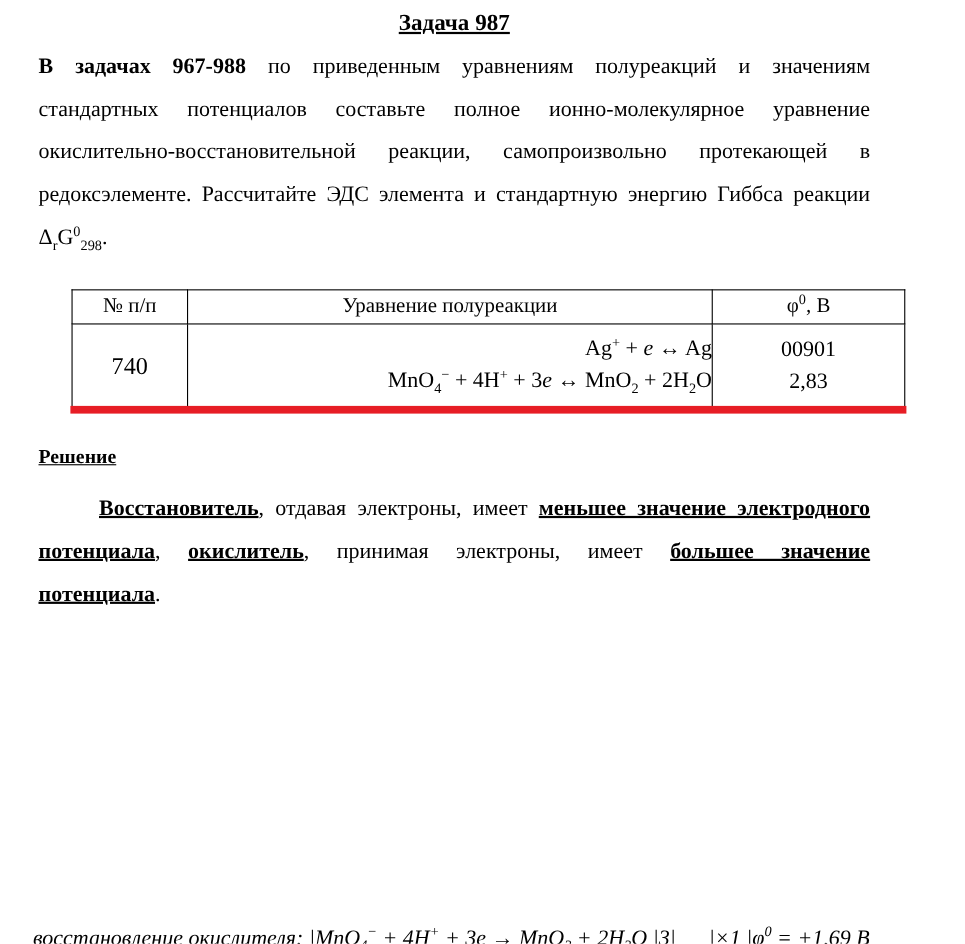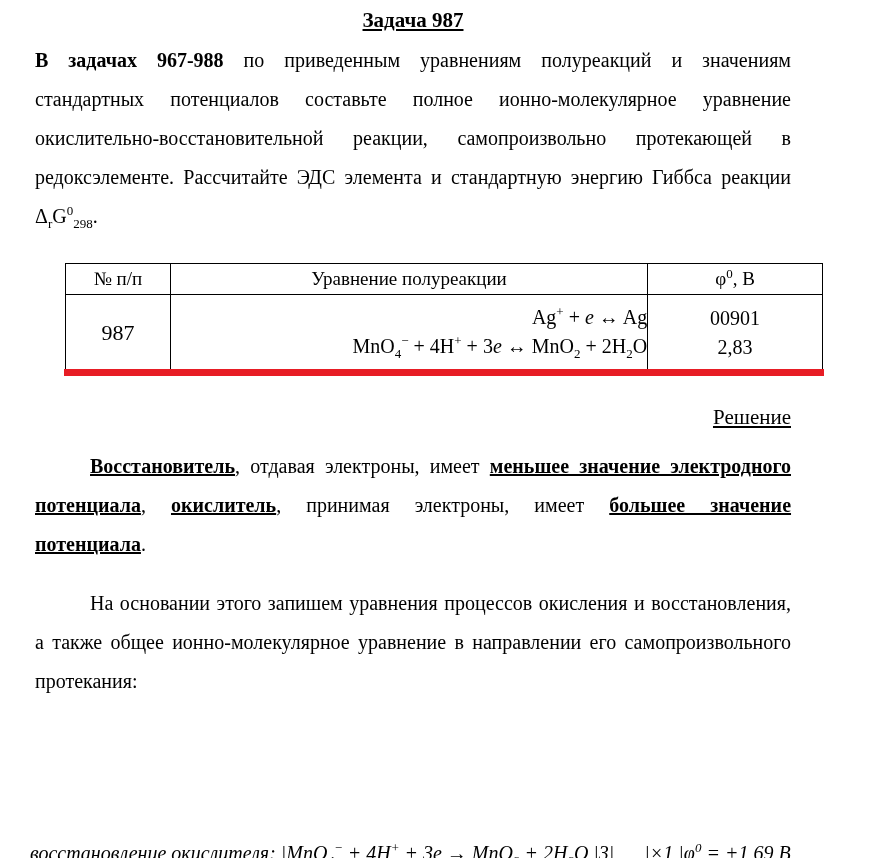--- a/index.html
+++ b/index.html
@@ -75,24 +75,24 @@
     line-height: 29px;
   }
   .red-line {
     position: absolute;
     left: -1px;
     right: -1px;
     bottom: -4px;
     height: 7px;
   }
   .heading2 {
-    font-size: 21px;
-    font-weight: normal;
+    font-size: 18px;
+    font-weight: bold;
     text-decoration: underline;
-    text-align: right;
+    text-align: left;
     margin: 33px 0 17px 0;
   }
   .bottom-line {
     position: absolute;
     left: 30px;
     top: 838px;
     width: 900px;
     font-size: 20px;
     line-height: 30px;
     white-space: pre;
@@ -112,37 +112,36 @@
     <table class="reactions">
       <thead>
         <tr>
           <th class="col-num">№ п/п</th>
           <th class="col-eq">Уравнение полуреакции</th>
           <th class="col-phi"><span>φ</span><sup>0</sup><span>, В</span></th>
         </tr>
       </thead>
       <tbody>
         <tr>
-          <td class="cell-num">987</td>
+          <td class="cell-num">740</td>
           <td class="cell-eq">
             <div class="eq-line"><span>Ag</span><sup>+</sup><span> + </span><span style="font-style: italic;">e</span><span> ↔ Ag</span></div>
             <div class="eq-line"><span>MnO</span><sub>4</sub><sup>−</sup><span> + 4H</span><sup>+</sup><span> + 3</span><span style="font-style: italic;">e</span><span> ↔ MnO</span><sub>2</sub><span> + 2H</span><sub>2</sub><span>O</span></div>
           </td>
           <td class="cell-phi">
             <div class="phi-line">00901</div>
             <div class="phi-line">2,83</div>
           </td>
         </tr>
       </tbody>
     </table>
     <div class="red-line" style="background-color: rgb(231, 29, 37);"></div>
   </div>
 
   <h2 class="heading2">Решение</h2>
 
 
   <p class="para indent" style="margin-top:14px"><span style="font-weight: bold; text-decoration: underline;">Восстановитель</span><span>, отдавая электроны, имеет </span><span style="font-weight: bold; text-decoration: underline;">меньшее значение электродного потенциала</span><span>, </span><span style="font-weight: bold; text-decoration: underline;">окислитель</span><span>, принимая электроны, имеет </span><span style="font-weight: bold; text-decoration: underline;">большее значение потенциала</span><span>.</span></p>
 
-  <p class="para indent" style="margin-top:20px"><span>На основании этого запишем уравнения процессов окисления и восстановления, а также общее ионно-молекулярное уравнение в направлении его самопроизвольного протекания:</span></p>
 
   <p class="bottom-line"><span style="font-style: italic;">восстановление окислителя: </span><span style="font-style: italic;">|</span><span style="font-style: italic;">MnO</span><sub style="font-style: italic;">4</sub><sup style="font-style: italic;">−</sup><span style="font-style: italic;"> + 4H</span><sup style="font-style: italic;">+</sup><span style="font-style: italic;"> + 3e → MnO</span><sub style="font-style: italic;">2</sub><span style="font-style: italic;"> + 2H</span><sub style="font-style: italic;">2</sub><span style="font-style: italic;">O </span><span style="font-style: italic;">|3|</span><span style="font-style: italic;">      </span><span style="font-style: italic;">|×1 |</span><span style="font-style: italic;">φ</span><sup style="font-style: italic;">0</sup><span style="font-style: italic;"> = +1,69 В</span></p>
 
 </div>
 
 </body></html>

